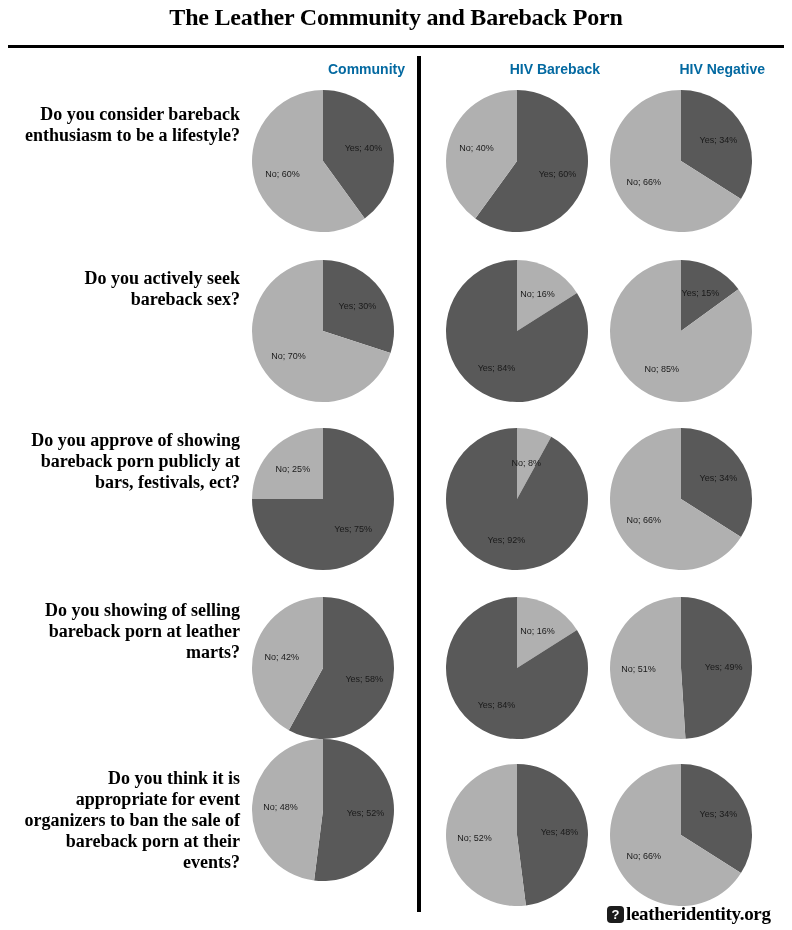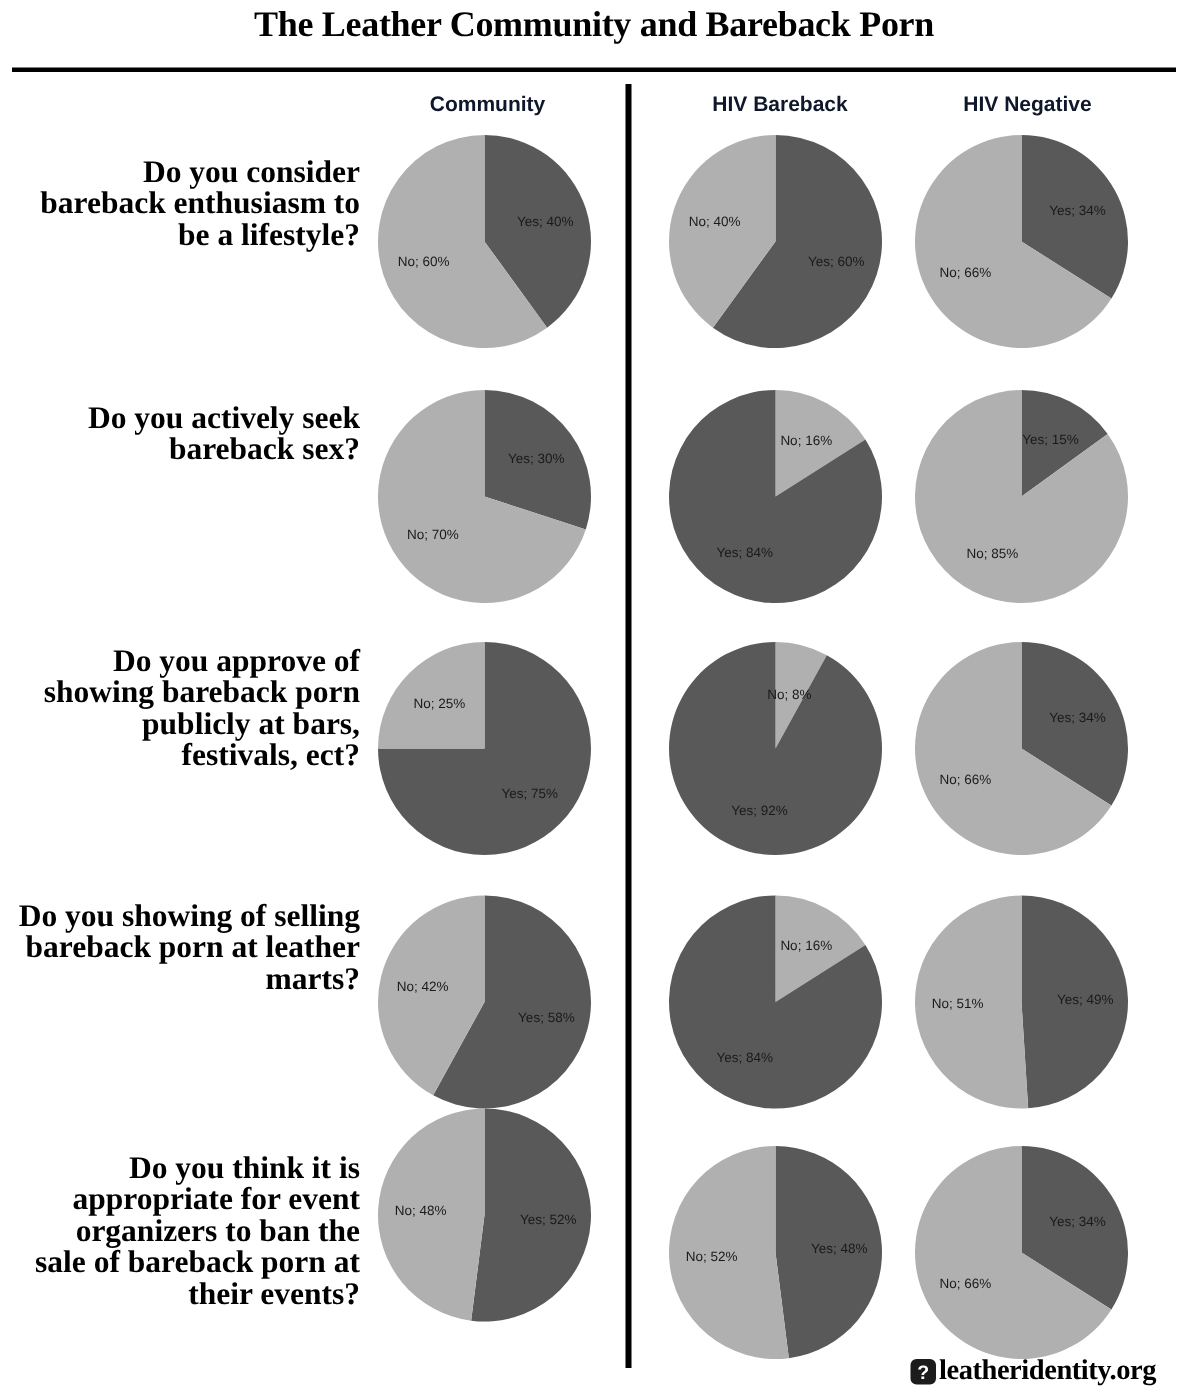--- a/index.html
+++ b/index.html
@@ -39,22 +39,22 @@
     background: #000000;
   }
 
   
   .col-header {
     position: absolute;
     top: 61px;
     font-family: "Liberation Sans", sans-serif;
     font-weight: bold;
     font-size: 14px;
-    color: #0f172a;
-    text-align: center;
+    color: #0369a1;
+    text-align: right;
     white-space: nowrap;
   }
   .col-header.c0 { left: 245px; width: 160px; }
   .col-header.c1 { left: 440px; width: 160px; }
   .col-header.c2 { left: 605px; width: 160px; }
 
   
   .divider {
     position: absolute;
     left: 417px;
@@ -70,21 +70,21 @@
     left: 0;
     width: 792px;
   }
   .question {
     position: absolute;
     left: 12px;
     width: 228px;
     text-align: right;
     font-family: "Liberation Serif", serif;
     font-weight: bold;
-    font-size: 21px;
+    font-size: 18px;
     line-height: 21px;
     color: #000000;
   }
   .pie-cell {
     position: absolute;
     top: 0;
   }
   .pie-cell.k0 { left: 250px; }
   .pie-cell.k1 { left: 444px; }
   .pie-cell.k2 { left: 608px; }

